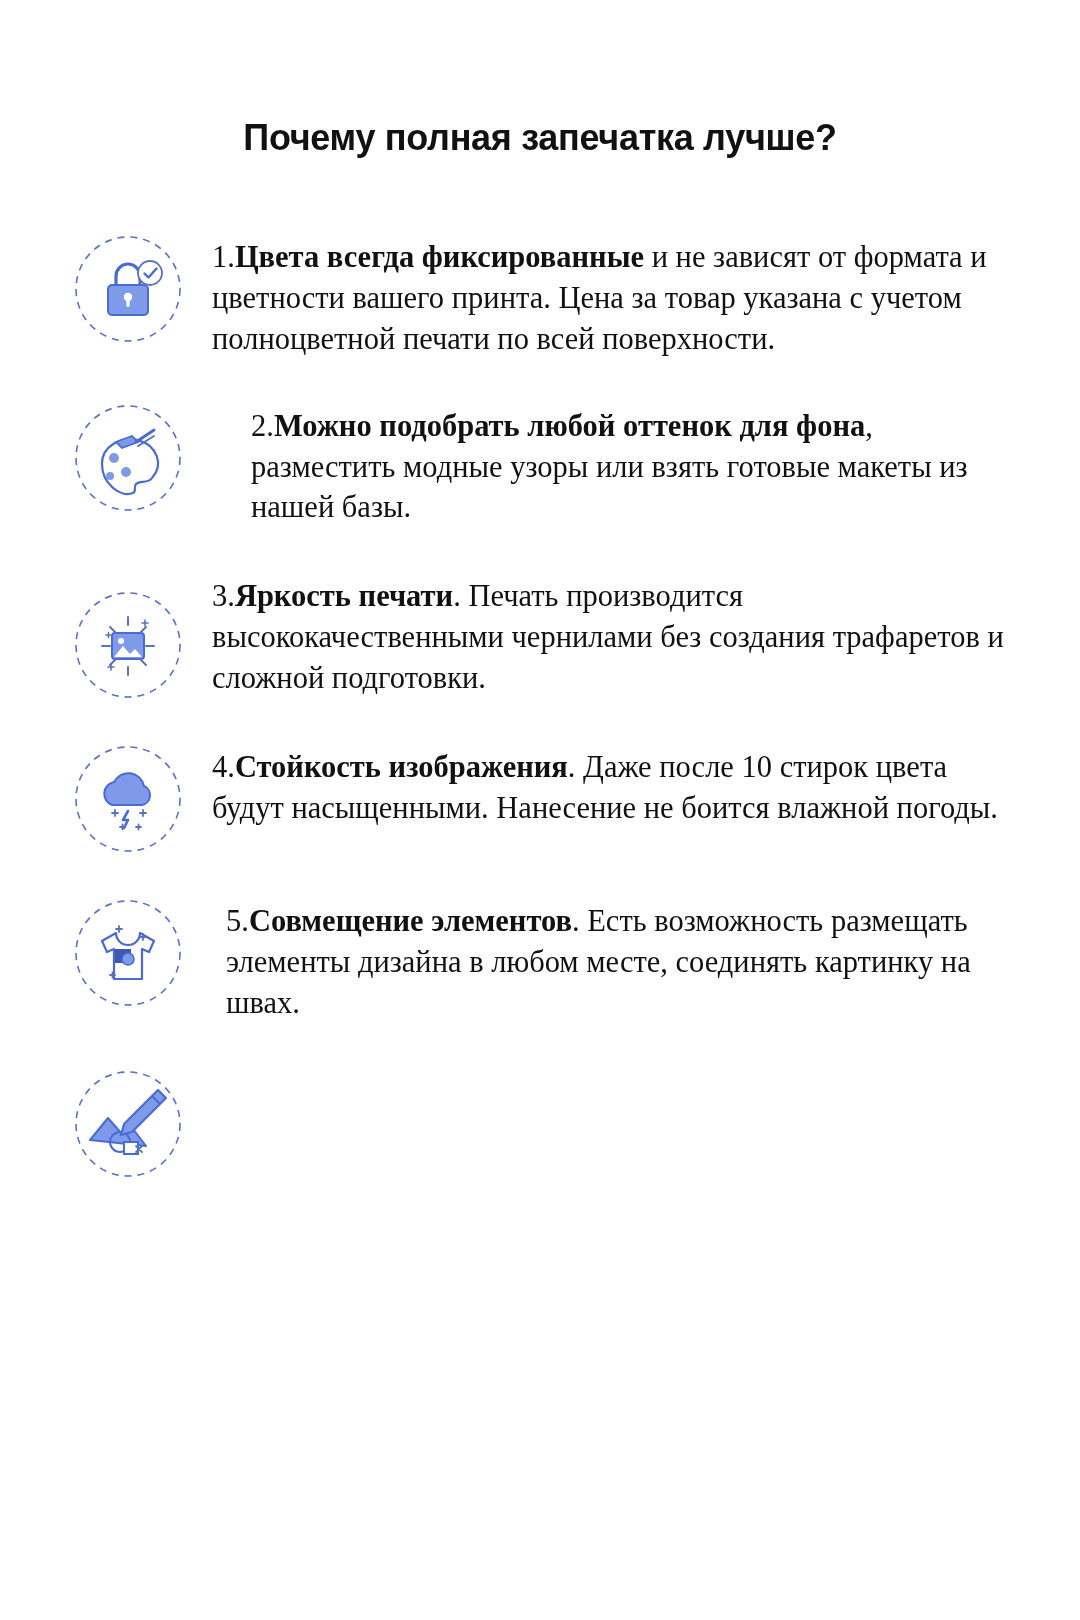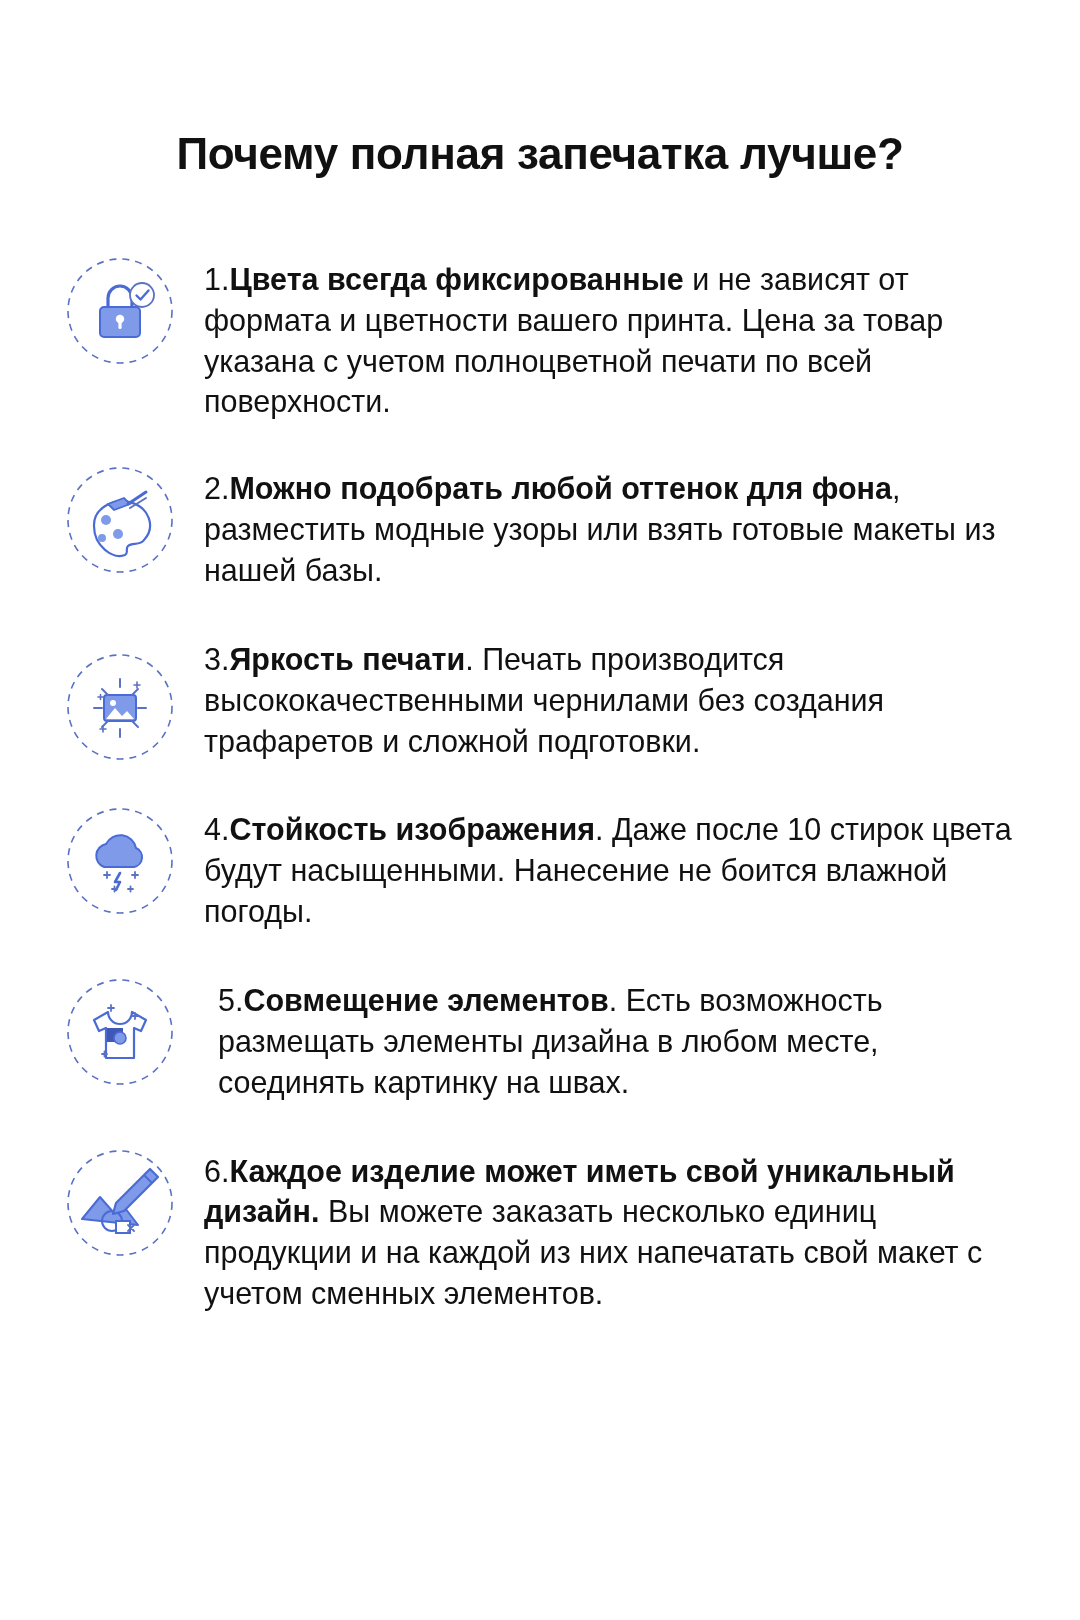--- a/index.html
+++ b/index.html
@@ -16,33 +16,34 @@
   }
   .page {
     position: relative;
     width: 1080px;
     height: 1620px;
     box-sizing: border-box;
     padding: 0;
   }
   .title {
     text-align: center;
-    font-size: 44px;
+    font-size: 36px;
     font-weight: bold;
     letter-spacing: -0.3px;
     color: #111111;
-    margin: 12px;
+    margin: 0;
     padding: 116px 40px 0 40px;
     line-height: 1.2;
   }
   .list {
-    margin: 8px;
+    margin: 16px;
     padding: 0;
     list-style: none;
     margin-top: 72px;
+    font-family: Liberation Serif, serif;
   }
   .item {
     display: flex;
     align-items: flex-start;
     padding: 0 60px 0 56px;
     margin-bottom: 34px;
   }
   .icon-wrap {
     flex: 0 0 auto;
     width: 112px;
@@ -65,21 +66,21 @@
     word-spacing: 0px;
   }
   .text .num {
     font-weight: normal;
   }
   .text .lead {
     font-weight: bold;
   }
   
   .item-1 { margin-bottom: 40px; }
-  .item-2 { margin-bottom: 42px; }
+  .item-2 { margin-bottom: 42px; gap: 39px; }
   .item-3 { margin-bottom: 42px; align-items: flex-end; }
   .item-4 { margin-bottom: 42px; }
   .item-5 { margin-bottom: 42px; gap: 14px; }
   .item-6 { margin-bottom: 0; }
 </style>
 </head>
 <body>
 
 <div class="page">
 
@@ -194,19 +195,16 @@
         <svg viewBox="0 0 112 112" xmlns="http://www.w3.org/2000/svg">
           <circle cx="56" cy="56" r="52" fill="none" stroke="#5b72c4" stroke-width="1.6" stroke-dasharray="7 6"></circle>
           <path d="M18 72 l18 -22 l14 16 l8 -9 l16 21 z" fill="#7e9ae8" stroke="#4a6bd6" stroke-width="2" stroke-linejoin="round"></path>
           <circle cx="48" cy="74" r="10" fill="none" stroke="#4a6bd6" stroke-width="2"></circle>
           <rect x="52" y="74" width="14" height="12" fill="#ffffff" stroke="#4a6bd6" stroke-width="2"></rect>
           <path d="M64 78 l6 6 M70 78 l-6 6" stroke="#5b72c4" stroke-width="1.8" stroke-linecap="round"></path>
           <path d="M86 22 l8 8 l-34 34 l-11 3 l3 -11 z" fill="#7e9ae8" stroke="#4a6bd6" stroke-width="2.2" stroke-linejoin="round"></path>
           <path d="M80 28 l8 8" stroke="#4a6bd6" stroke-width="2"></path>
         </svg>
       </span>
-      <span class="text">
-        <span class="num">6.</span><span class="lead">Каждое изделие может иметь свой уникальный дизайн.</span><span> Вы можете заказать несколько единиц продукции и на каждой из них напечатать свой макет с учетом сменных элементов.</span>
-      </span>
     </li>
 
   </ul>
 </div>
 
 </body></html>

